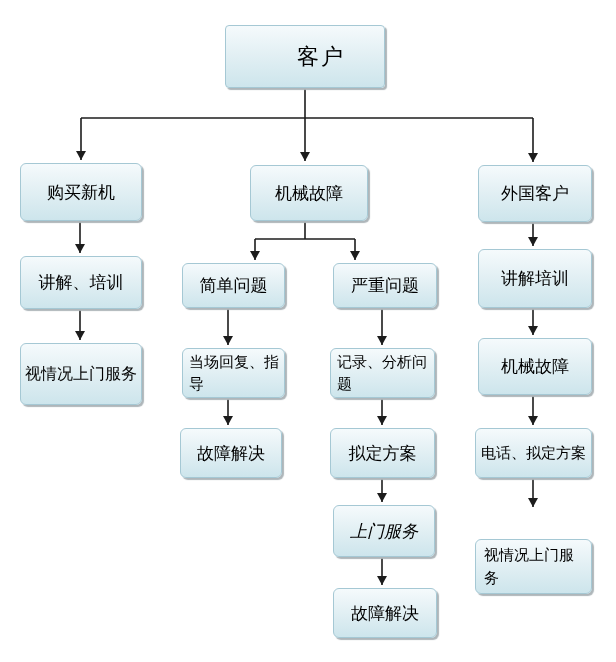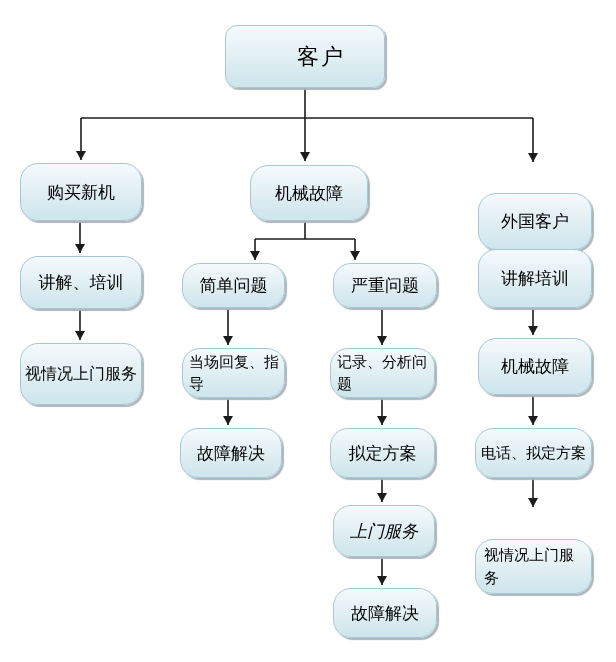--- a/index.html
+++ b/index.html
@@ -42,48 +42,48 @@
     stroke: none;
   }
   .node {
     position: absolute;
     box-sizing: border-box;
     display: flex;
     align-items: center;
     justify-content: center;
     text-align: center;
     border: 1px solid var(--node-border);
-    border-radius: 18px;
+    border-radius: 6px;
     background: linear-gradient(180deg, var(--node-fill-top) 0%, var(--node-fill-mid) 45%, var(--node-fill-bottom) 100%);
     box-shadow: 2px 2px 1px var(--node-shadow);
     color: var(--text-color);
     font-size: 17px;
     line-height: 1.35;
   }
   .node.wrap {
     justify-content: center;
     text-align: left;
     font-size: 15px;
     line-height: 1.5;
   }
   
-  .n-customer        { left: 225px; top: 25px;  width: 160px; height: 63px; font-size: 22px; letter-spacing: 2px; border-radius: 12px; padding-left: 32px; }
+  .n-customer        { left: 225px; top: 25px;  width: 160px; height: 63px; font-size: 22px; letter-spacing: 2px; border-radius: 4px; padding-left: 32px; }
   .n-buy             { left: 20px;  top: 163px; width: 122px; height: 58px; }
   .n-train1          { left: 20px;  top: 256px; width: 122px; height: 53px; text-align: center; }
   .n-install         { left: 20px;  top: 343px; width: 122px; height: 62px; font-size: 16px; }
   .n-failure1        { left: 250px; top: 165px; width: 118px; height: 56px; }
   .n-simple          { left: 182px; top: 263px; width: 103px; height: 45px; align-items: center; }
   .n-reply           { left: 182px; top: 348px; width: 103px; height: 50px; padding: 0 2px 0 6px; }
   .n-resolved1       { left: 180px; top: 428px; width: 102px; height: 50px; }
   .n-serious         { left: 333px; top: 263px; width: 104px; height: 45px; }
   .n-record          { left: 330px; top: 348px; width: 105px; height: 50px; padding: 0 4px 0 6px; }
   .n-plan            { left: 330px; top: 428px; width: 105px; height: 50px; }
   .n-onsite          { left: 333px; top: 505px; width: 102px; height: 52px; font-style: italic; }
   .n-resolved2       { left: 333px; top: 588px; width: 104px; height: 50px; }
-  .n-foreign         { left: 478px; top: 165px; width: 114px; height: 57px; margin-top: 28px; }
+  .n-foreign         { left: 478px; top: 165px; width: 114px; height: 57px; }
   .n-train2          { left: 478px; top: 249px; width: 114px; height: 59px; }
   .n-failure2        { left: 478px; top: 338px; width: 114px; height: 57px; }
   .n-phone           { left: 475px; top: 428px; width: 117px; height: 50px; font-size: 15px; white-space: nowrap; }
   .n-asneeded        { left: 475px; top: 539px; width: 117px; height: 55px; font-size: 16px; padding: 0 4px 0 8px; }
 </style>
 </head>
 <body>
 
 <div class="canvas">
 

